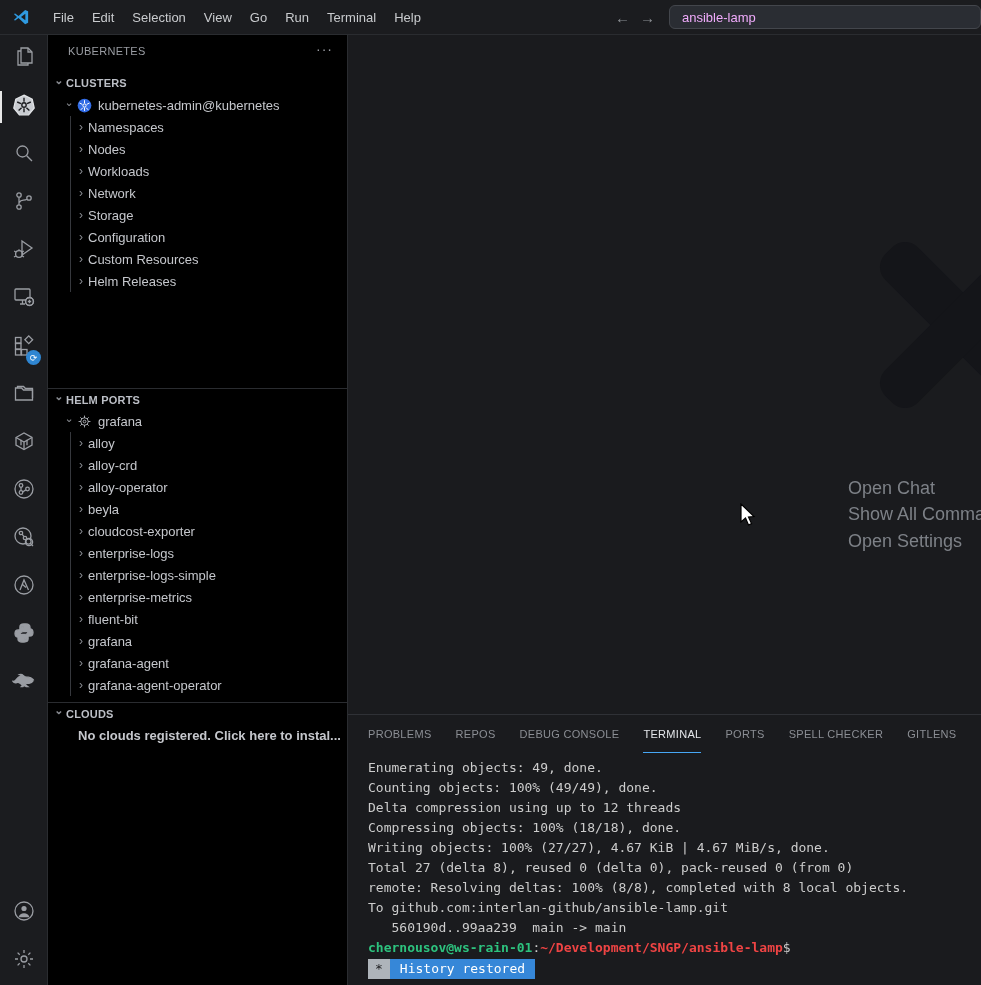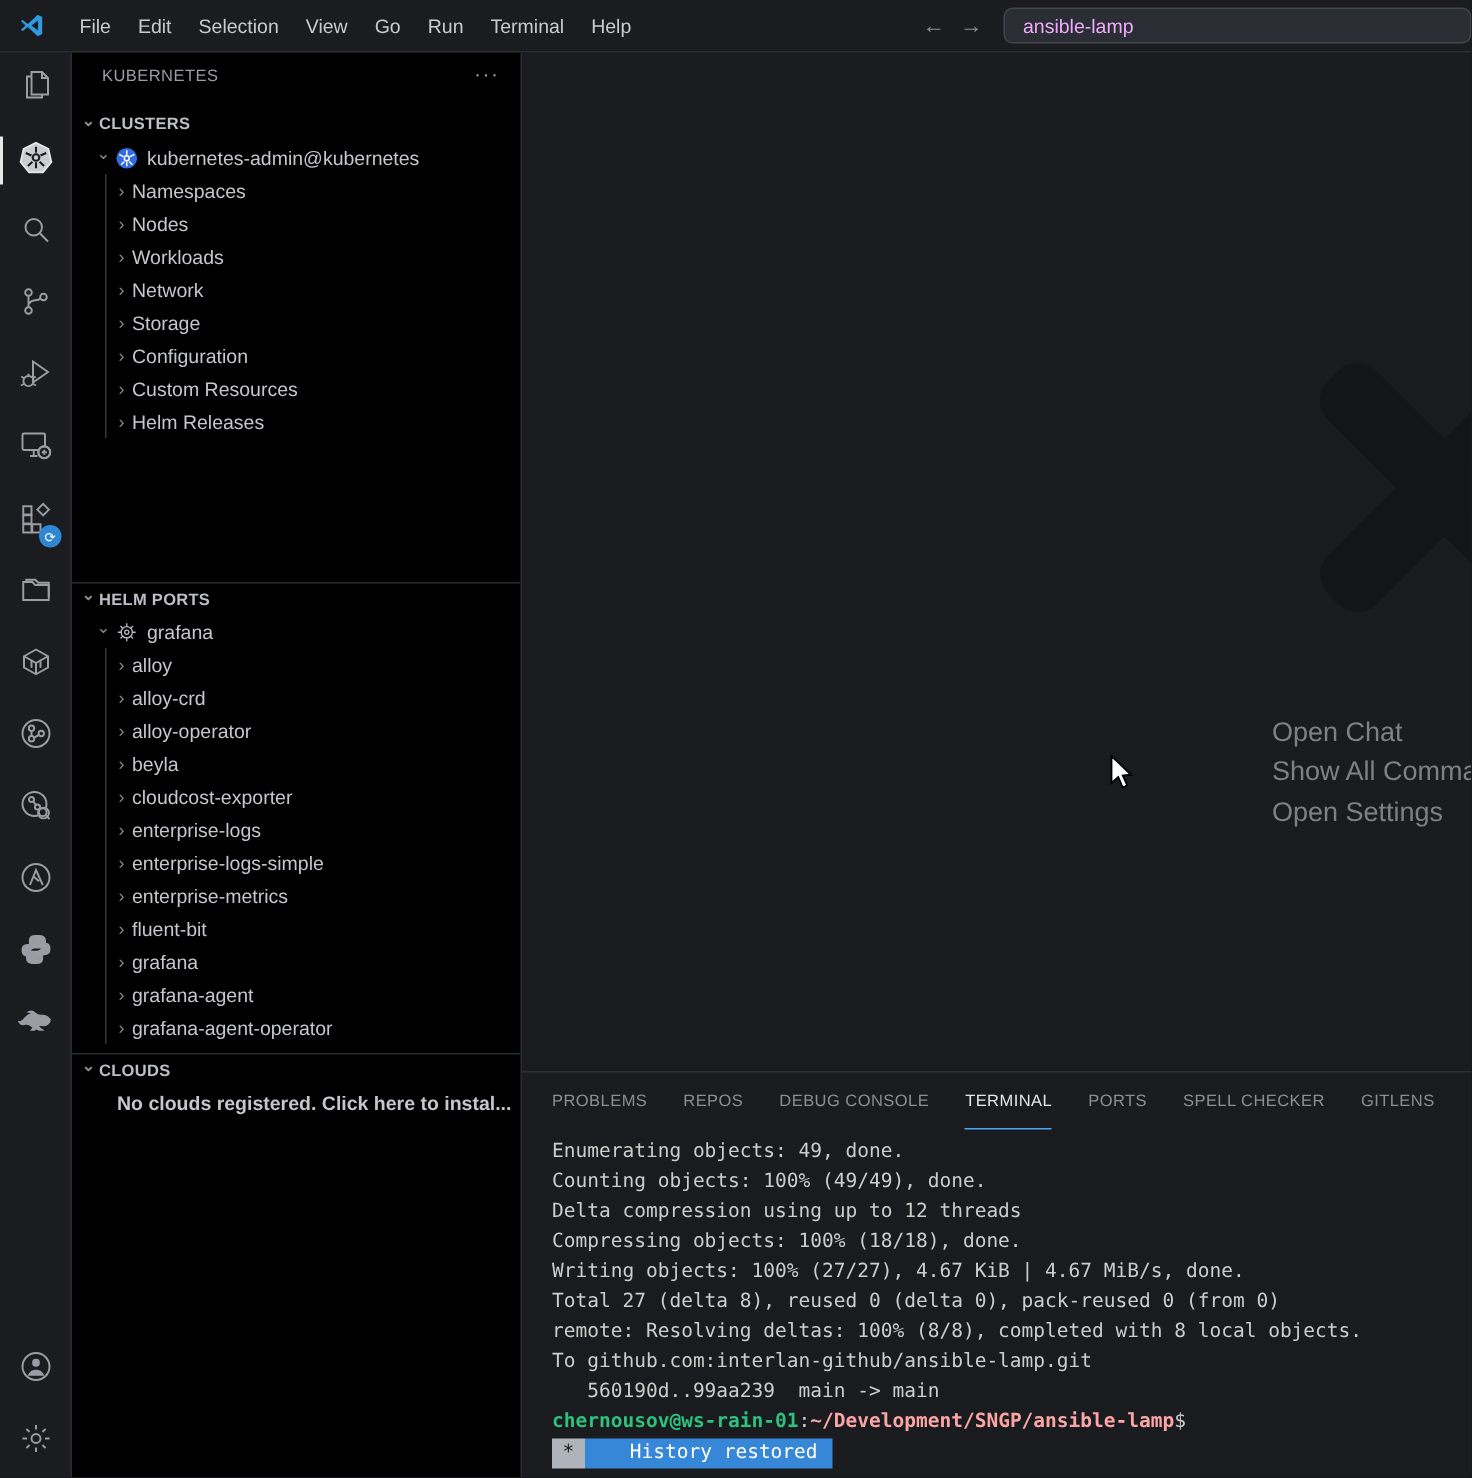--- a/index.html
+++ b/index.html
@@ -60,24 +60,24 @@
   
   .panel { flex:0 0 271px; background:#1a1b1e; border-top:1px solid #2f3136; display:flex; flex-direction:column; overflow:hidden; }
   .panel-tabs { height:38px; flex:0 0 38px; display:flex; align-items:flex-end; padding-left:20px; }
   .ptab { margin-right:24px; font-size:11px; letter-spacing:.3px; color:#8b8e94; cursor:pointer;
           height:38px; display:flex; align-items:center; border-bottom:1px solid transparent; }
   .ptab.active { color:#e4e6ea; border-bottom:1px solid #47a7f5; }
   .terminal { flex:1; padding:5px 0 0 20px; font-family:"DejaVu Sans Mono", monospace; font-size:13px;
               line-height:20px; color:#cccccc; overflow:hidden; }
   .tline { white-space:pre; }
   .prompt-user { color:#2dc27e; font-weight:bold; }
-  .prompt-path { color:#fca5a5; font-weight:bold; }
+  .prompt-path { color:#ef4444; font-weight:bold; }
   .history-line { margin-top:1px; display:flex; align-items:center; }
   .hist-marker { background:#aeb4ba; color:#1b1c1e; padding:0 7px; display:inline-block; }
-  .hist-label { background:#3687d8; color:#ffffff; padding:0 10px 0 30px; display:inline-block; }
+  .hist-label { background:#3687d8; color:#ffffff; padding:0 10px 0 10px; display:inline-block; }
 </style>
 </head>
 <body>
 
 <div id="window">
 
   <div class="titlebar">
     <span class="vscode-logo">
       <svg width="18" height="18" viewBox="0 0 24 24">
         <path fill="#2f9ae0" d="M17.5 2.5 8.7 10.6 4.2 7.2 2.5 8.1l4.2 3.9-4.2 3.9 1.7.9 4.5-3.4 8.8 8.1 4-1.9V4.4l-4-1.9zm.3 5.1v8.8L12 12l5.8-4.4z"></path>

